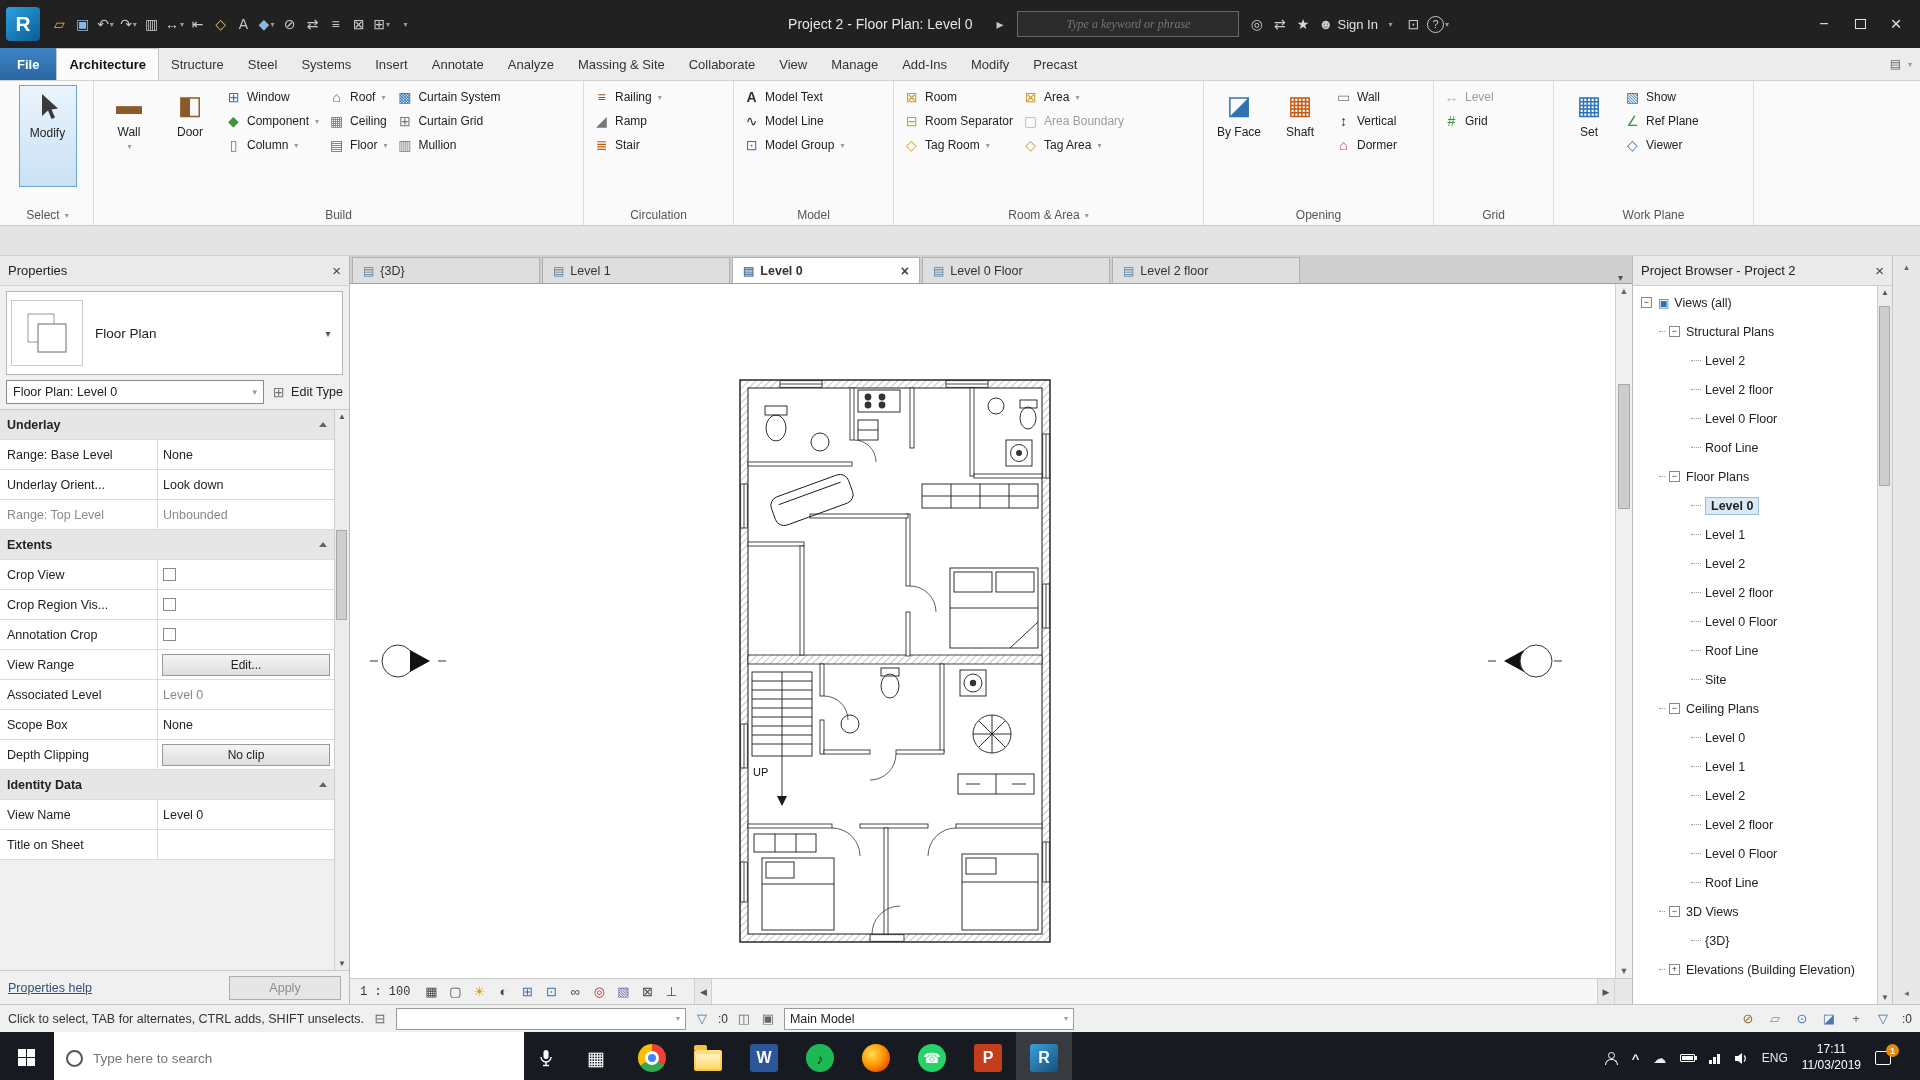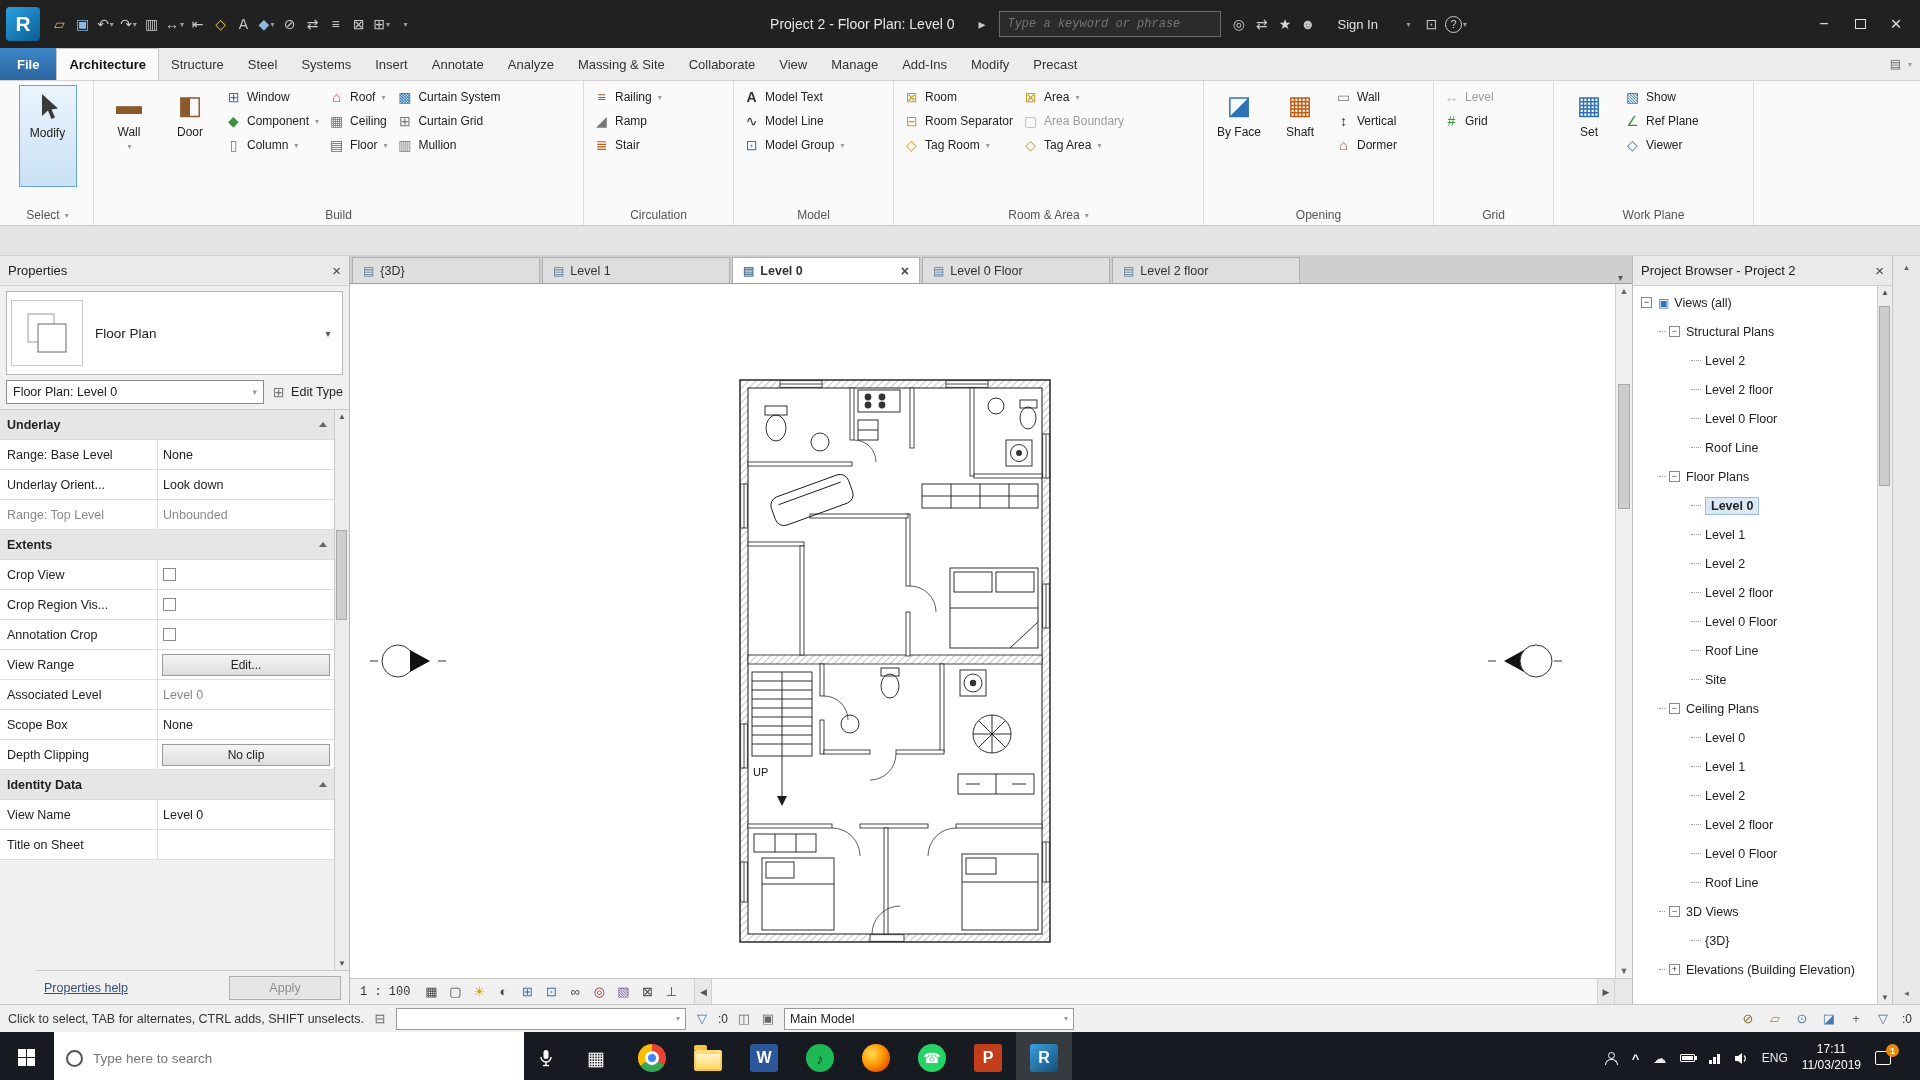--- a/index.html
+++ b/index.html
@@ -6,22 +6,22 @@
   html,body { width:1920px; height:1080px; overflow:hidden; font-family:"Liberation Sans",sans-serif; font-size:13px; background:#e4e4e4; }
 
   
   .titlebar { height:48px; background:#212121; display:flex; align-items:center; color:#d6d6d6; padding:0 6px; }
   .rlogo { width:34px; height:34px; border-radius:4px; background:linear-gradient(140deg,#2aa2e2,#0a5c94); color:#fff; font-size:21px; font-weight:bold; display:flex; align-items:center; justify-content:center; margin-right:8px; }
   .tico { min-width:23px; height:26px; padding:0 2px; display:inline-flex; align-items:center; justify-content:center; font-size:14px; color:#c9c9c9; }
   .dda { font-size:8px; color:#9a9a9a; margin-left:1px; }
   .grow { flex:1; }
   .tb-title { margin:0 16px; font-size:14px; color:#e6e6e6; white-space:nowrap; }
   .tb-search { display:flex; align-items:center; background:#2b2b2b; border:1px solid #6a6a6a; height:26px; width:222px; padding:0 7px; margin:0 6px; }
-  .tb-search input { background:transparent; border:none; outline:none; color:#f0abfc; font-style:italic; font-size:12px; width:100%; font-family:Liberation Mono, monospace; }
-  .signin { font-size:13px; color:#e0e0e0; margin:0 18px; }
+  .tb-search input { background:transparent; border:none; outline:none; color:#f0abfc; font-style:italic; font-size:12px; width:100%; font-family:Liberation Serif, serif;text-align:center; }
+  .signin { font-size:13px; color:#e0e0e0; margin:0 0; }
   .helpcircle { width:17px; height:17px; border:1px solid #c9c9c9; border-radius:50%; display:inline-flex; align-items:center; justify-content:center; font-size:11px; }
   .winbtn { width:36px; height:32px; display:flex; align-items:center; justify-content:center; color:#e0e0e0; font-size:16px; }
   .maxbox { width:11px; height:10px; border:1px solid #e0e0e0; display:inline-block; }
 
   
   .rtabs { height:33px; background:#ececec; display:flex; align-items:stretch; border-bottom:1px solid #d2d2d2; padding-right:8px; }
   .rtab { padding:0 12px; display:flex; align-items:center; font-size:13px; color:#333; white-space:nowrap; }
   .rtab.file { background:linear-gradient(#3d85c6,#2a66a0); color:#fff; font-weight:bold; padding:0 17px; }
   .rtab.active { background:#fafafa; border:1px solid #c6c6c6; border-bottom:none; color:#111; font-weight:bold; }
   .rtabs .tail { margin-left:auto; display:flex; align-items:center; gap:6px; color:#666; font-size:12px; }
@@ -68,21 +68,21 @@
   .prow.section { background:#e6e6e6; font-weight:bold; }
   .prow.section .plabel { width:100%; border-right:none; }
   .prow.section .plabel::after { content:""; margin-left:auto; border-left:4px solid transparent; border-right:4px solid transparent; border-bottom:5px solid #666; }
   .prow.grayrow .plabel, .prow.grayrow .pval { color:#8a8a8a; }
   .prow.grayval .pval { color:#8a8a8a; }
   .prow.check .pval-inner { width:13px; height:13px; border:1px solid #8a8a8a; background:#fff; }
   .prow.btn .pval { padding:3px 4px; }
   .prow.btn .pval-inner { flex:1; height:22px; border:1px solid #9a9a9a; background:linear-gradient(#f4f4f4,#dedede); justify-content:center; font-size:12px; }
   .sidescroll { width:15px; background:#ececec; border-left:1px solid #ccc; display:flex; flex-direction:column; align-items:center; justify-content:space-between; font-size:8px; color:#555; padding:2px 0; position:relative; flex:none; }
   .sidescroll .thumb { position:absolute; left:1px; width:11px; background:#cdcdcd; border:1px solid #a8a8a8; }
-  .props-bottom { height:34px; border-top:1px solid #c9c9c9; display:flex; align-items:center; justify-content:space-between; padding:14px 8px; flex:none;margin-left:36px; }
+  .props-bottom { height:34px; border-top:1px solid #c9c9c9; display:flex; align-items:center; justify-content:space-between; padding:14px 8px; flex:none; }
   .help-link { color:#33507a; text-decoration:underline; font-size:12.5px; }
   .apply-btn { width:112px; height:24px; border:1px solid #adadad; background:#e6e6e6; color:#8d8d8d; display:flex; align-items:center; justify-content:center; font-size:12.5px; }
 
   
   .canvas-col { flex:1; display:flex; flex-direction:column; min-width:0; background:#fff; }
   .vtabs { height:28px; background:#cfcfcf; display:flex; align-items:flex-end; border-bottom:1px solid #9f9f9f; padding-left:2px; gap:2px; flex:none; }
   .vtab { height:26px; display:flex; align-items:center; gap:6px; padding:0 10px; background:#dedede; border:1px solid #b0b0b0; border-bottom:none; font-size:12.5px; color:#333; width:188px; }
   .vtab .vt { color:#5a7da0; font-size:12px; }
   .vtab.active { background:#fff; font-weight:bold; }
   .vtab .vtclose { margin-left:auto; color:#444; font-size:14px; }

